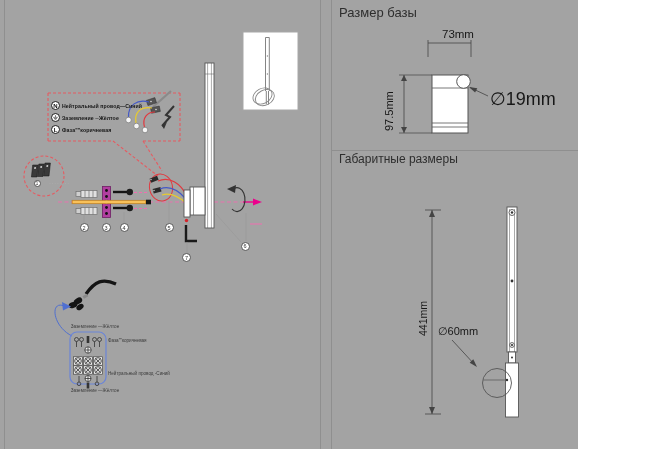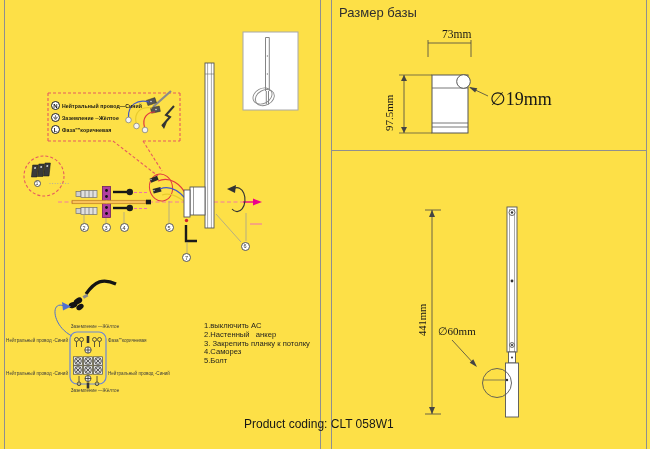--- a/index.html
+++ b/index.html
@@ -1,23 +1,23 @@
 <!DOCTYPE html>
 <html><head>
 <meta charset="utf-8">
 <style>
   html,body{margin:0;padding:0;background:#fff;}
-  .sheet{position:relative;width:650px;height:449px;background:#fde047;font-family:"Liberation Sans",sans-serif;overflow:hidden;}
+  .sheet{position:relative;width:578px;height:449px;background:#a3a3a3;font-family:"Liberation Sans",sans-serif;overflow:hidden;}
   .art{position:absolute;left:0;top:0;}
   .vline{position:absolute;top:0;bottom:0;width:1px;background:#8f8f8f;}
   .hline{position:absolute;height:1px;background:#8f8f8f;}
   .lbl{position:absolute;white-space:nowrap;color:#1e1e1e;}
   .title1{font-size:13px;color:#2e2e2e;}
   .title2{font-size:12px;color:#2e2e2e;}
-  .dim{font-family:Liberation Serif, serif;color:#171717;}
+  .dim{font-family:Liberation Sans, sans-serif;color:#171717;}
   .vtext{writing-mode:vertical-rl;transform:rotate(180deg);}
   .legend{position:absolute;left:51px;top:101px;}
   .legend-row{display:flex;align-items:center;gap:2px;margin-bottom:3.2px;}
   .sym{width:9px;height:9px;min-width:9px;border:0.8px solid #1c1c1c;border-radius:50%;font-size:6px;font-weight:bold;color:#111;display:flex;align-items:center;justify-content:center;background:#fff;box-sizing:border-box;}
   .legend-label{font-size:5.2px;font-weight:bold;color:#141414;letter-spacing:.1px;white-space:nowrap;}
   .steps{position:absolute;left:204px;top:322px;font-size:7.6px;line-height:8.8px;color:#1d1d1d;}
   .steps div{white-space:pre;}
   .pnum{position:absolute;width:9px;height:9px;border:0.8px solid #555;border-radius:50%;background:#fff;font-size:5.5px;color:#333;display:flex;align-items:center;justify-content:center;box-sizing:border-box;}
   .pnum.small{width:7px;height:7px;font-size:4.5px;}
   .wirelbl{position:absolute;font-size:4.6px;color:#3c3c3c;white-space:nowrap;}
@@ -292,20 +292,21 @@
     </g>
   </svg>
 
   <div class="vline" style="left:4px"></div>
   <div class="vline" style="left:646px"></div>
   <div class="vline" style="left:320px"></div>
   <div class="vline" style="left:331px"></div>
   <div class="hline" style="left:332px;top:150px;width:314px"></div>
 
   <div class="lbl title1" style="left:339px;top:5px">Размер базы</div>
+  <div class="lbl title2" style="left:339px;top:152px">Габаритные размеры</div>
 
   <div class="lbl dim" style="left:442px;top:28px;font-size:11.5px">73mm</div>
   <div class="lbl dim vtext" style="left:383px;top:77px;height:54px;font-size:11px">97.5mm</div>
   <div class="lbl dim" style="left:490px;top:88px;font-size:18px">∅19mm</div>
 
   <div class="lbl dim vtext" style="left:417px;top:294px;height:42px;font-size:10.5px">441mm</div>
   <div class="lbl dim" style="left:438px;top:325px;font-size:11px">∅60mm</div>
 
   <div class="legend">
     <div class="legend-row">
@@ -339,23 +340,15 @@
   <div class="pnum" style="left:240.5px;top:241.5px">6</div>
   <div class="pnum" style="left:182px;top:253px">7</div>
 
   <div class="wirelbl" style="left:70px;top:324px;width:50px;text-align:center">Заземление —Жёлтое</div>
   <div class="wirelbl" style="right:582px;top:338px">Нейтральный провод -Синий</div>
   <div class="wirelbl" style="left:108px;top:338px">Фаза""коричневая</div>
   <div class="wirelbl" style="right:582px;top:371px">Нейтральный провод -Синий</div>
   <div class="wirelbl" style="left:108px;top:371px">Нейтральный провод -Синий</div>
   <div class="wirelbl" style="left:70px;top:388px;width:50px;text-align:center">Заземление —Жёлтое</div>
 
-  <div class="steps">
-    <div>1.выключить AC</div>
-    <div>2.Настенный   анкер</div>
-    <div>3. Закрепить планку к потолку</div>
-    <div>4.Саморез</div>
-    <div>5.Болт</div>
-  </div>
-
-  <div class="coding">Product coding: CLT 058W1</div>
+
 
 </div>
 
 </body></html>

